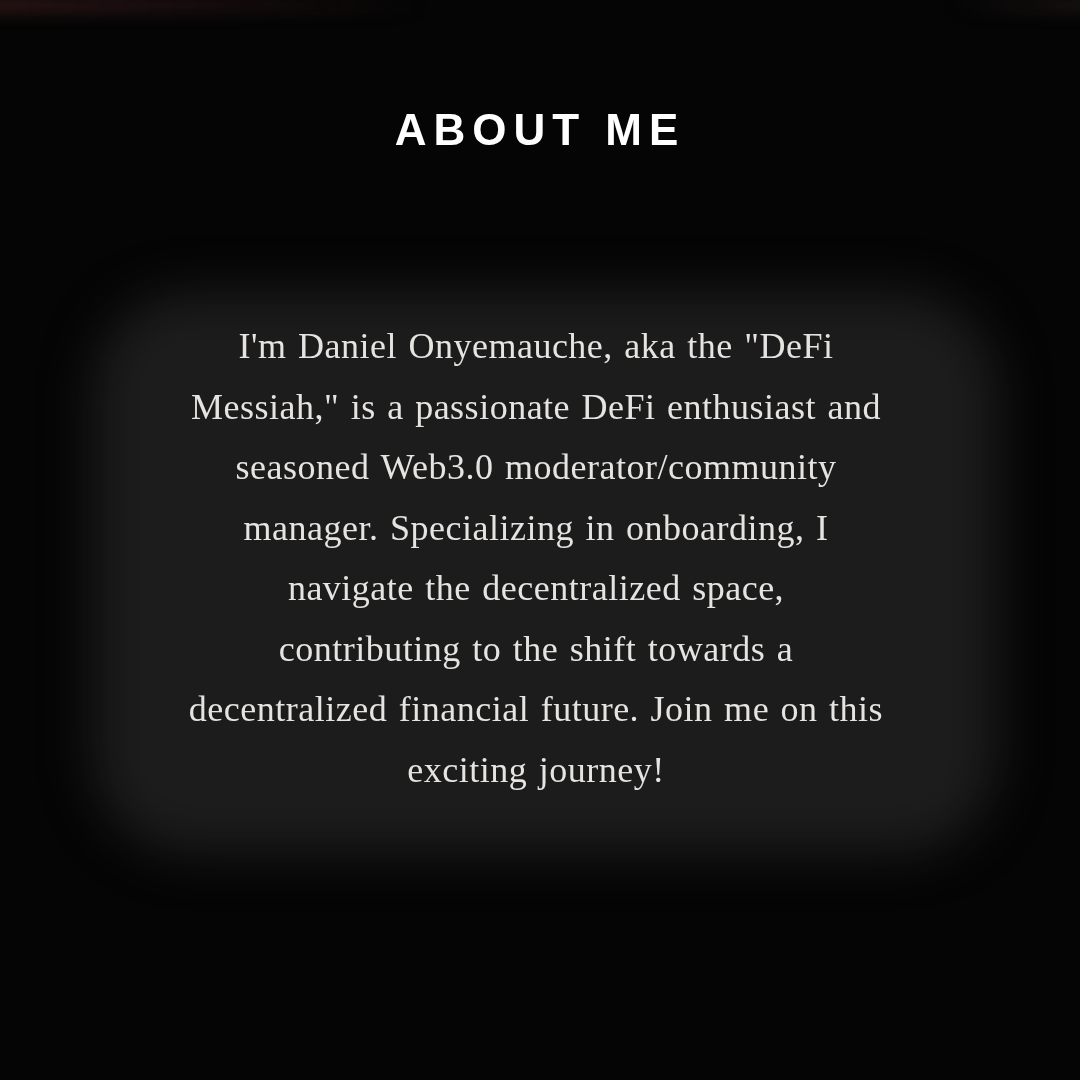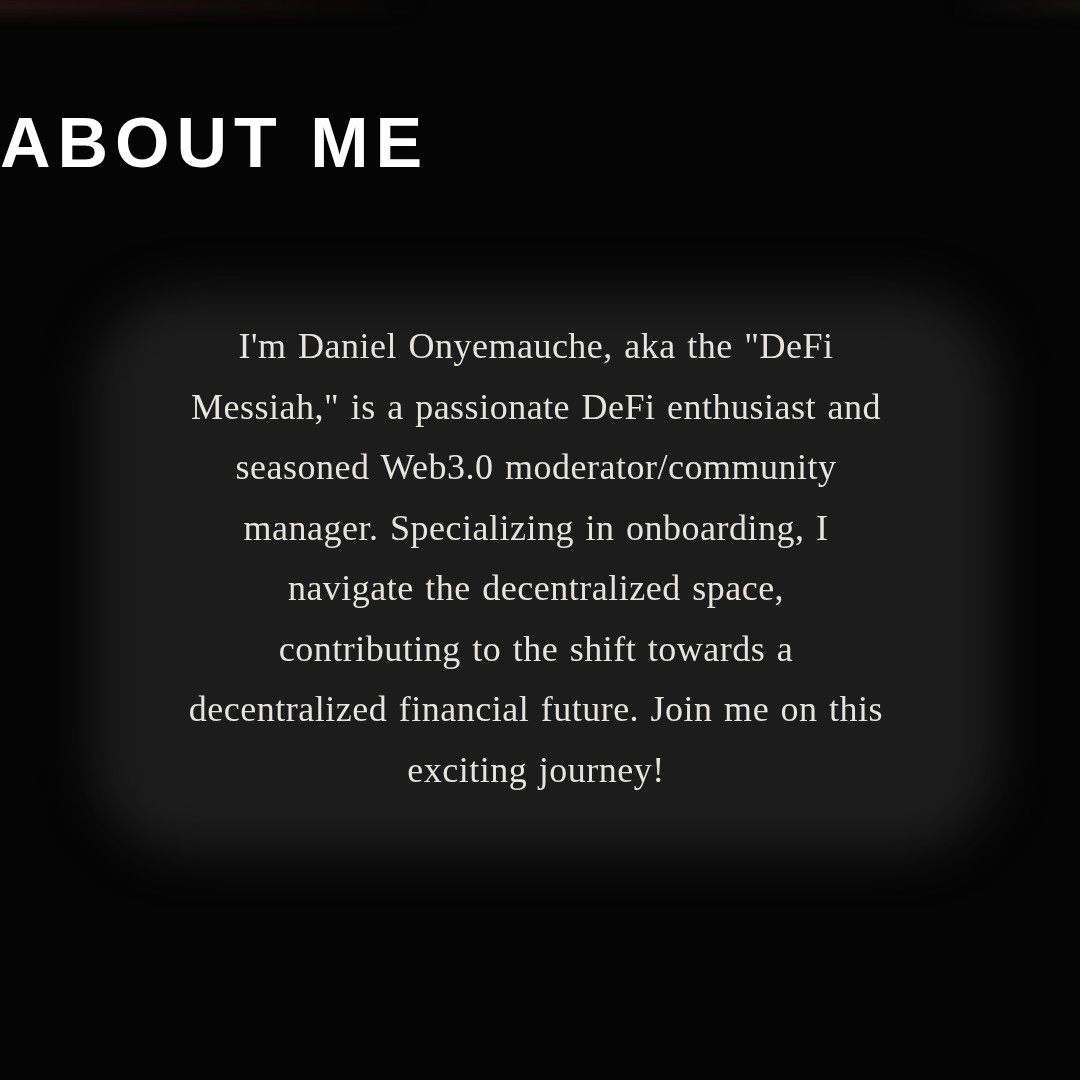--- a/index.html
+++ b/index.html
@@ -32,23 +32,23 @@
     right: -10px;
     width: 140px;
     background: linear-gradient(to left, rgba(38,28,26,0.55) 0%, rgba(0,0,0,0) 100%);
   }
   .title {
     position: absolute;
     top: 108px;
     left: 0;
     width: 100%;
     margin: 0;
-    text-align: left;
+    text-align: center;
     color: var(--title, #ffffff);
-    font-size: 70px;
+    font-size: 44px;
     font-weight: 700;
     letter-spacing: 7px;
     line-height: 1;
   }
   
   .card-bg {
     position: absolute;
     left: 92px;
     top: 292px;
     width: 906px;

